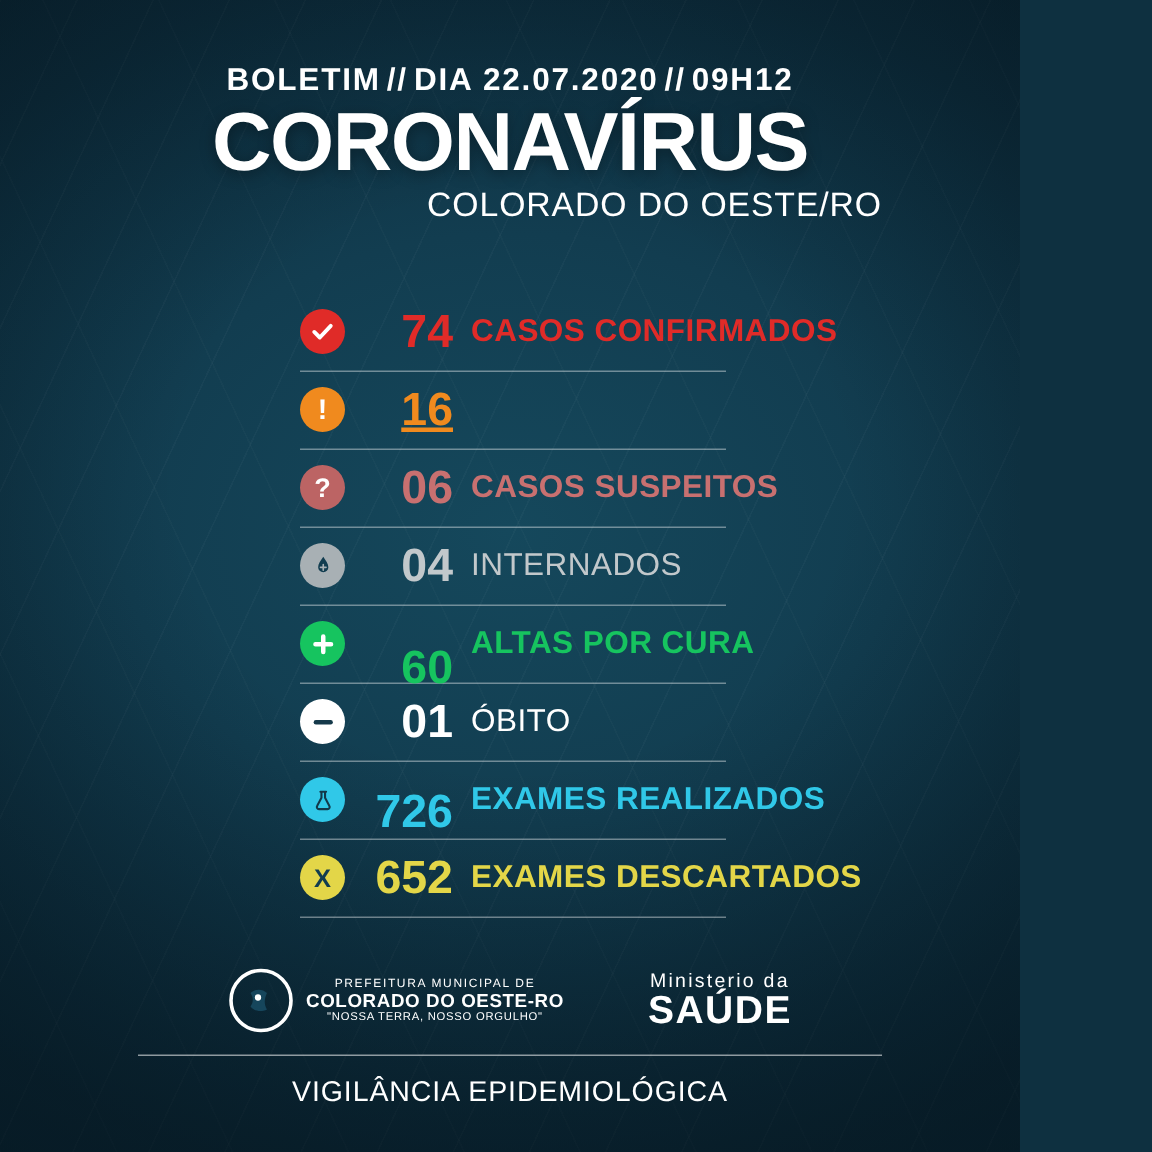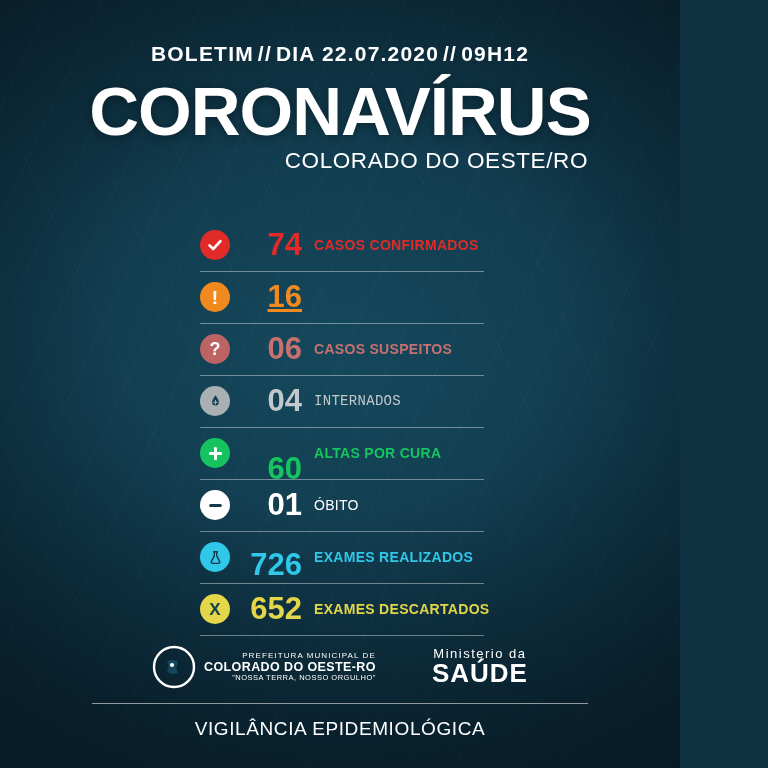--- a/index.html
+++ b/index.html
@@ -55,25 +55,25 @@
     letter-spacing: 1.2px;
     white-space: nowrap;
   }
   .bulletin-line .sep {
     color: #ffffff;
     padding: 0 4px;
     font-weight: bold;
   }
   .title {
     color: #ffffff;
-    font-size: 69px;
+    font-size: 55px;
     font-weight: bold;
     letter-spacing: -1px;
     line-height: 0.98;
-    margin-top: 12px;
+    margin-top: 2px;
     text-shadow: 0 2px 10px rgba(0,0,0,0.35);
   }
   .subtitle {
     color: #ffffff;
     font-size: 22.5px;
     letter-spacing: 0.6px;
     margin-top: 2px;
     padding-right: 92px;
     text-align: right;
   }
@@ -113,21 +113,21 @@
   .stat-num {
     font-size: 31px;
     font-weight: bold;
     letter-spacing: 0px;
     min-width: 62px;
     text-align: right;
     padding-right: 12px;
     flex: none;
   }
   .stat-label {
-    font-size: 14px;
+    font-size: 21px;
     font-weight: bold;
     letter-spacing: 0.3px;
     white-space: nowrap;
   }
   .stat-label.light {
     font-weight: normal;
   }
 
   
   .footer {
@@ -148,21 +148,21 @@
     display: flex;
     align-items: center;
     gap: 8px;
   }
   .pref-mark {
     width: 44px;
     height: 44px;
     flex: none;
   }
   .pref-text {
-    text-align: right;
+    text-align: center;
     color: #ffffff;
     line-height: 1.15;
   }
   .pref-l1 { font-size: 8px; letter-spacing: 1.1px; }
   .pref-l2 { font-size: 12.5px; font-weight: bold; letter-spacing: 0.4px; }
   .pref-l3 { font-size: 7.5px; letter-spacing: 0.5px; }
   .logo-ms {
     color: #ffffff;
     line-height: 1.05;
   }
@@ -229,21 +229,21 @@
       <div class="stat-row">
         <div class="icon-wrap">
           <div class="icon" style="background:#a8b0b4;color:#123d50;">
             <svg width="17" height="17" viewBox="0 0 17 17" aria-hidden="true">
               <path d="M8.5 2.2 C6.6 5 5.1 6.9 5.1 9.1 a3.4 3.4 0 0 0 6.8 0 c0-2.2-1.5-4.1-3.4-6.9z" fill="#123d50"></path>
               <path d="M8.5 7.3 v3.8 M6.6 9.2 h3.8" stroke="#a8b0b4" stroke-width="1.1" stroke-linecap="round"></path>
             </svg>
           </div>
         </div>
         <div class="stat-num" style="color:#c2c8cb;">04</div>
-        <div class="stat-label light" style="color:#c2c8cb;font-family:Liberation Mono, monospace;">INTERNADOS</div>
+        <div class="stat-label light" style="color:#c2c8cb;">INTERNADOS</div>
       </div>
 
       <div class="stat-row">
         <div class="icon-wrap">
           <div class="icon" style="background:#16c45f;color:#ffffff;">
             <svg width="17" height="17" viewBox="0 0 17 17" aria-hidden="true">
                 <path d="M8.5 3.3 v10.4 M3.3 8.5 h10.4" stroke="#ffffff" stroke-width="3" stroke-linecap="round"></path>
               </svg>
           </div>
         </div>

